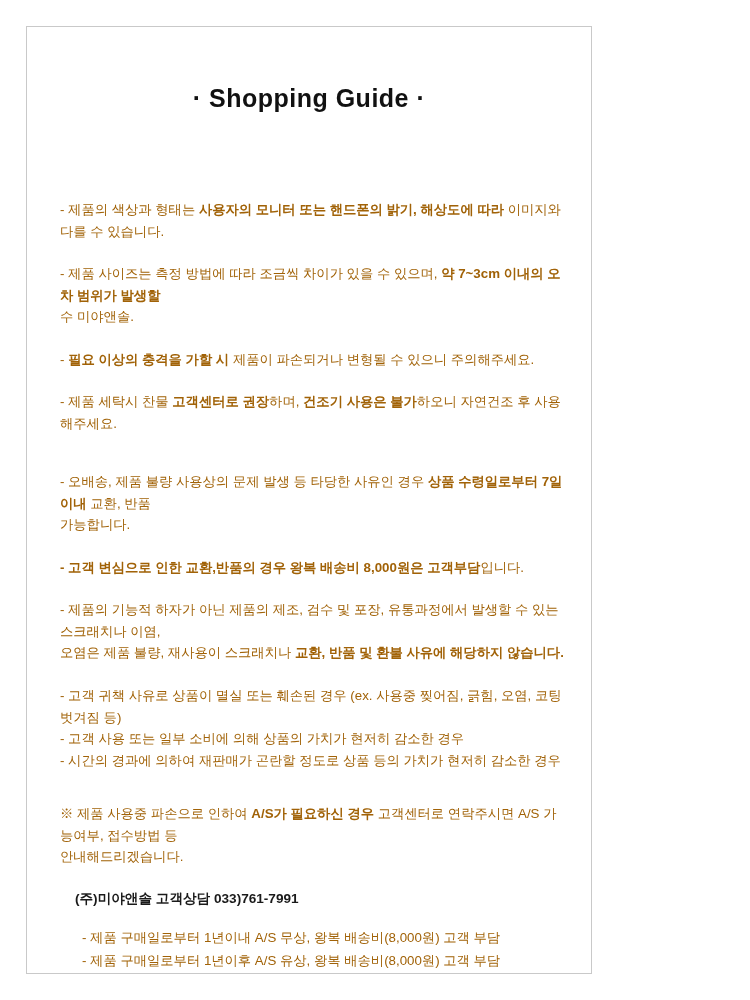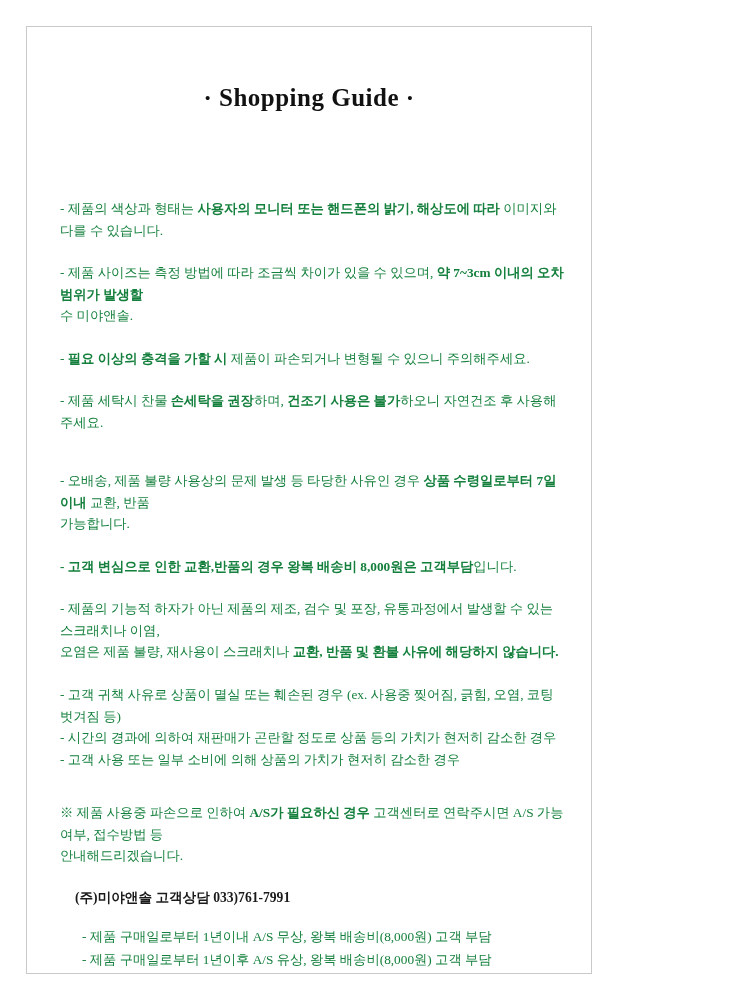--- a/index.html
+++ b/index.html
@@ -14,21 +14,20 @@
     color: #1a1a1a;
     overflow: hidden;
   }
   .page {
     position: relative;
     width: 618px;
     height: 1000px;
     box-sizing: border-box;
     padding: 26px 24px;
     background: #ffffff;
-    font-family: Liberation Serif, serif;
   }
   .frame {
     position: absolute;
     left: 26px;
     top: 26px;
     right: 26px;
     bottom: 26px;
     border: 1px solid #c9c9c9;
     box-sizing: border-box;
   }
@@ -50,21 +49,21 @@
     margin-top: 86px;
     padding-left: 18px;
     padding-right: 10px;
   }
   .block {
     margin-bottom: 21px;
   }
   .line {
     font-size: 13.3px;
     line-height: 1.62;
-    color: #15803d;
+    color: #a16207;
     white-space: normal;
   }
   .b {
     font-weight: bold;
   }
   .gap-l {
     height: 16px;
   }
   .note-block {
     margin-top: 32px;
@@ -96,38 +95,38 @@
             <div class="line"><span>- 제품의 색상과 형태는 </span><span class="b">사용자의 모니터 또는 핸드폰의 밝기, 해상도에 따라 </span><span>이미지와 다를 수 있습니다.</span></div>
           </div>
           <div class="block">
             <div class="line"><span>- 제품 사이즈는 측정 방법에 따라 조금씩 차이가 있을 수 있으며, </span><span class="b">약 7~3cm 이내의 오차 범위가 발생할</span></div>
             <div class="line"><span>   수 미야앤솔.</span></div>
           </div>
           <div class="block">
             <div class="line"><span>- </span><span class="b">필요 이상의 충격을 가할 시 </span><span>제품이 파손되거나 변형될 수 있으니 주의해주세요.</span></div>
           </div>
           <div class="block">
-            <div class="line"><span>- 제품 세탁시 찬물 </span><span class="b">손세탁을 권장</span><span>하며, </span><span class="b">건조기 사용은 불가</span><span>하오니 자연건조 후 사용해주세요.</span></div>
+            <div class="line"><span>- 제품 세탁시 찬물 </span><span class="b">고객센터로 권장</span><span>하며, </span><span class="b">건조기 사용은 불가</span><span>하오니 자연건조 후 사용해주세요.</span></div>
           </div>
           <div class="gap-l"></div>
           <div class="block">
             <div class="line"><span>- 오배송, 제품 불량 사용상의 문제 발생 등 타당한 사유인 경우 </span><span class="b">상품 수령일로부터 7일이내 </span><span>교환, 반품</span></div>
             <div class="line"><span>   가능합니다.</span></div>
           </div>
           <div class="block">
             <div class="line"><span class="b">- 고객 변심으로 인한 교환,반품의 경우 왕복 배송비 8,000원은 고객부담</span><span>입니다.</span></div>
           </div>
           <div class="block">
             <div class="line"><span>- 제품의 기능적 하자가 아닌 제품의 제조, 검수 및 포장, 유통과정에서 발생할 수 있는 스크래치나 이염,</span></div>
             <div class="line"><span>   오염은 제품 불량, 재사용이 스크래치나 </span><span class="b">교환, 반품 및 환불 사유에 해당하지 않습니다.</span></div>
           </div>
           <div class="block">
             <div class="line"><span>- 고객 귀책 사유로 상품이 멸실 또는 훼손된 경우 (ex. 사용중 찢어짐, 긁힘, 오염, 코팅 벗겨짐 등)</span></div>
+            <div class="line"><span>- 고객 사용 또는 일부 소비에 의해 상품의 가치가 현저히 감소한 경우</span></div>
             <div class="line"><span>- 시간의 경과에 의하여 재판매가 곤란할 정도로 상품 등의 가치가 현저히 감소한 경우</span></div>
-            <div class="line"><span>- 고객 사용 또는 일부 소비에 의해 상품의 가치가 현저히 감소한 경우</span></div>
           </div>
         </div>
       <div class="note-block">
         <div id="as-notice">
             <div class="line"><span>※ 제품 사용중 파손으로 인하여 </span><span class="b">A/S가 필요하신 경우 </span><span>고객센터로 연락주시면 A/S 가능여부, 접수방법 등</span></div>
             <div class="line"><span>   안내해드리겠습니다.</span></div>
           </div>
       </div>
       <div class="contact">(주)미야앤솔 고객상담 033)761-7991</div>
       <div class="as-list" id="as-terms">

